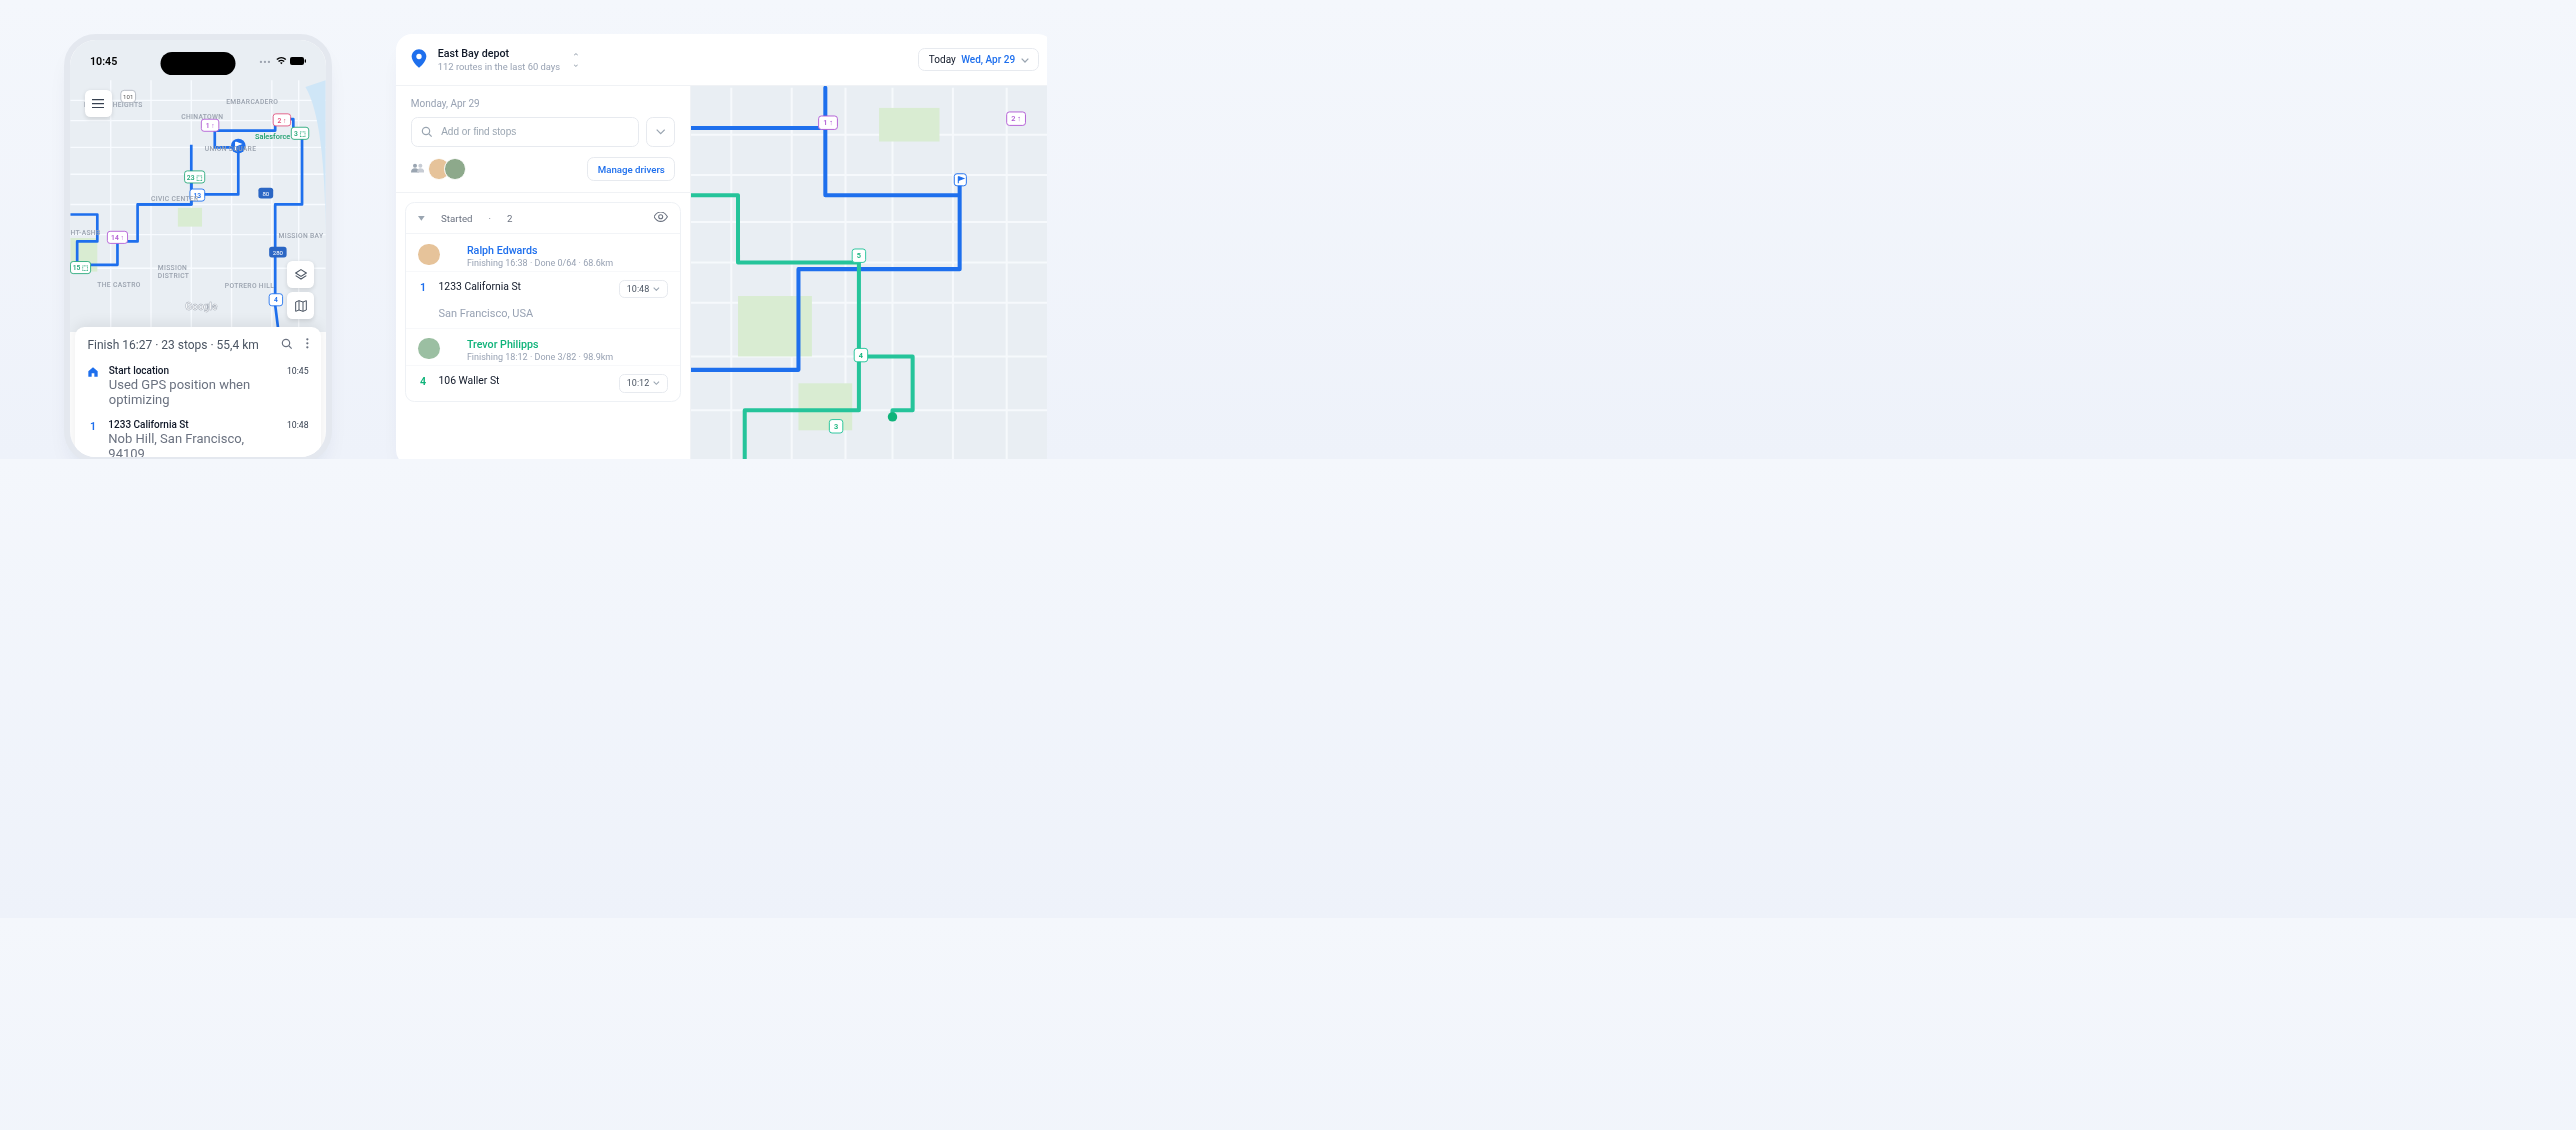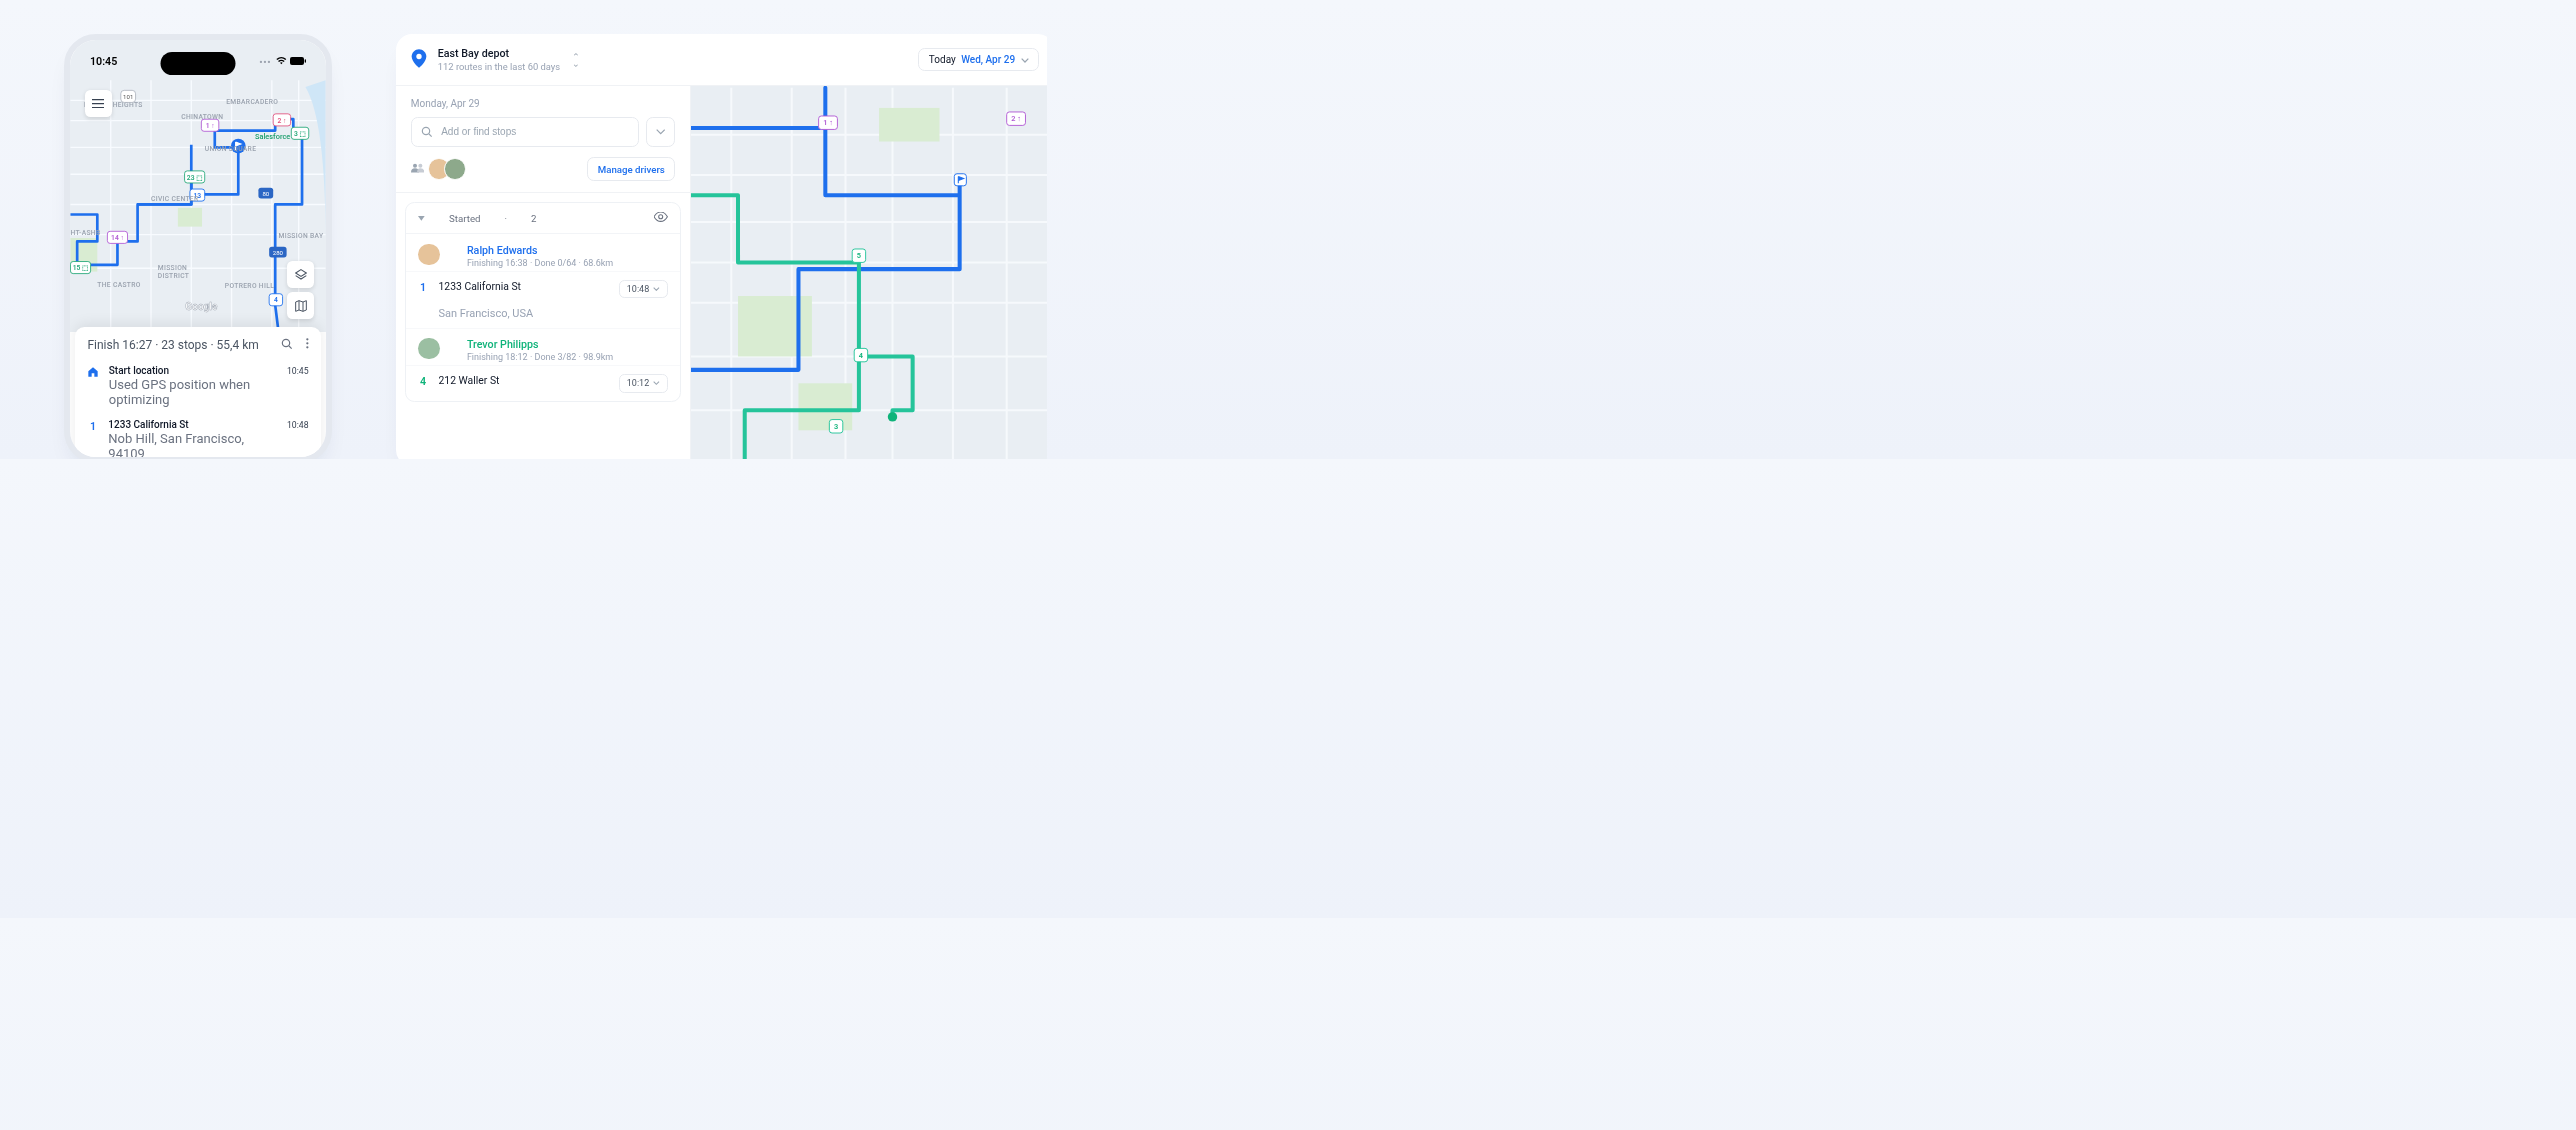--- a/index.html
+++ b/index.html
@@ -180,21 +180,21 @@
     color:#1e6fed;
     font-weight:500;
     font-size:9.7px;
   }
 
   .card {
     margin:9.4px; border:0.7px solid #eef1f5; border-radius:9.4px;
     overflow:hidden;
   }
   .card-head {
-    display:flex; align-items:center; gap:24px;
+    display:flex; align-items:center; gap:16px;
     padding:9.4px 12px;
     color:#6b7280; font-size:9.7px;
     border-bottom:0.7px solid #f2f4f7;
   }
   .card-head .eye { margin-left:auto; color:#6b7280; }
 
   .driver {
     padding:9.4px 12px 2.7px;
     display:flex; gap:27px;
     border-bottom:0.7px solid #f7f8fa;
@@ -521,21 +521,21 @@
       <div class="driver">
         <div class="av" style="background:#9bbfa2"></div>
         <div>
           <div class="name green">Trevor Philipps</div>
           <div class="meta">Finishing 18:12  ·  Done 3/82  ·  98.9km</div>
         </div>
       </div>
       <div class="stop-row" style="border-bottom:none">
         <div class="num green">4</div>
         <div>
-          <div class="addr">212 Waller St</div>
+          <div class="addr">106 Waller St</div>
         </div>
         <div class="chip">
           <span>10:12</span>
           <svg width="6.7" height="4.7" viewBox="0 0 10 7">
               <path d="M1 1 L5 5 L9 1" stroke="#9aa5b1" stroke-width="1.6" fill="none"></path>
             </svg>
         </div>
       </div>
     </div>
   </div>

